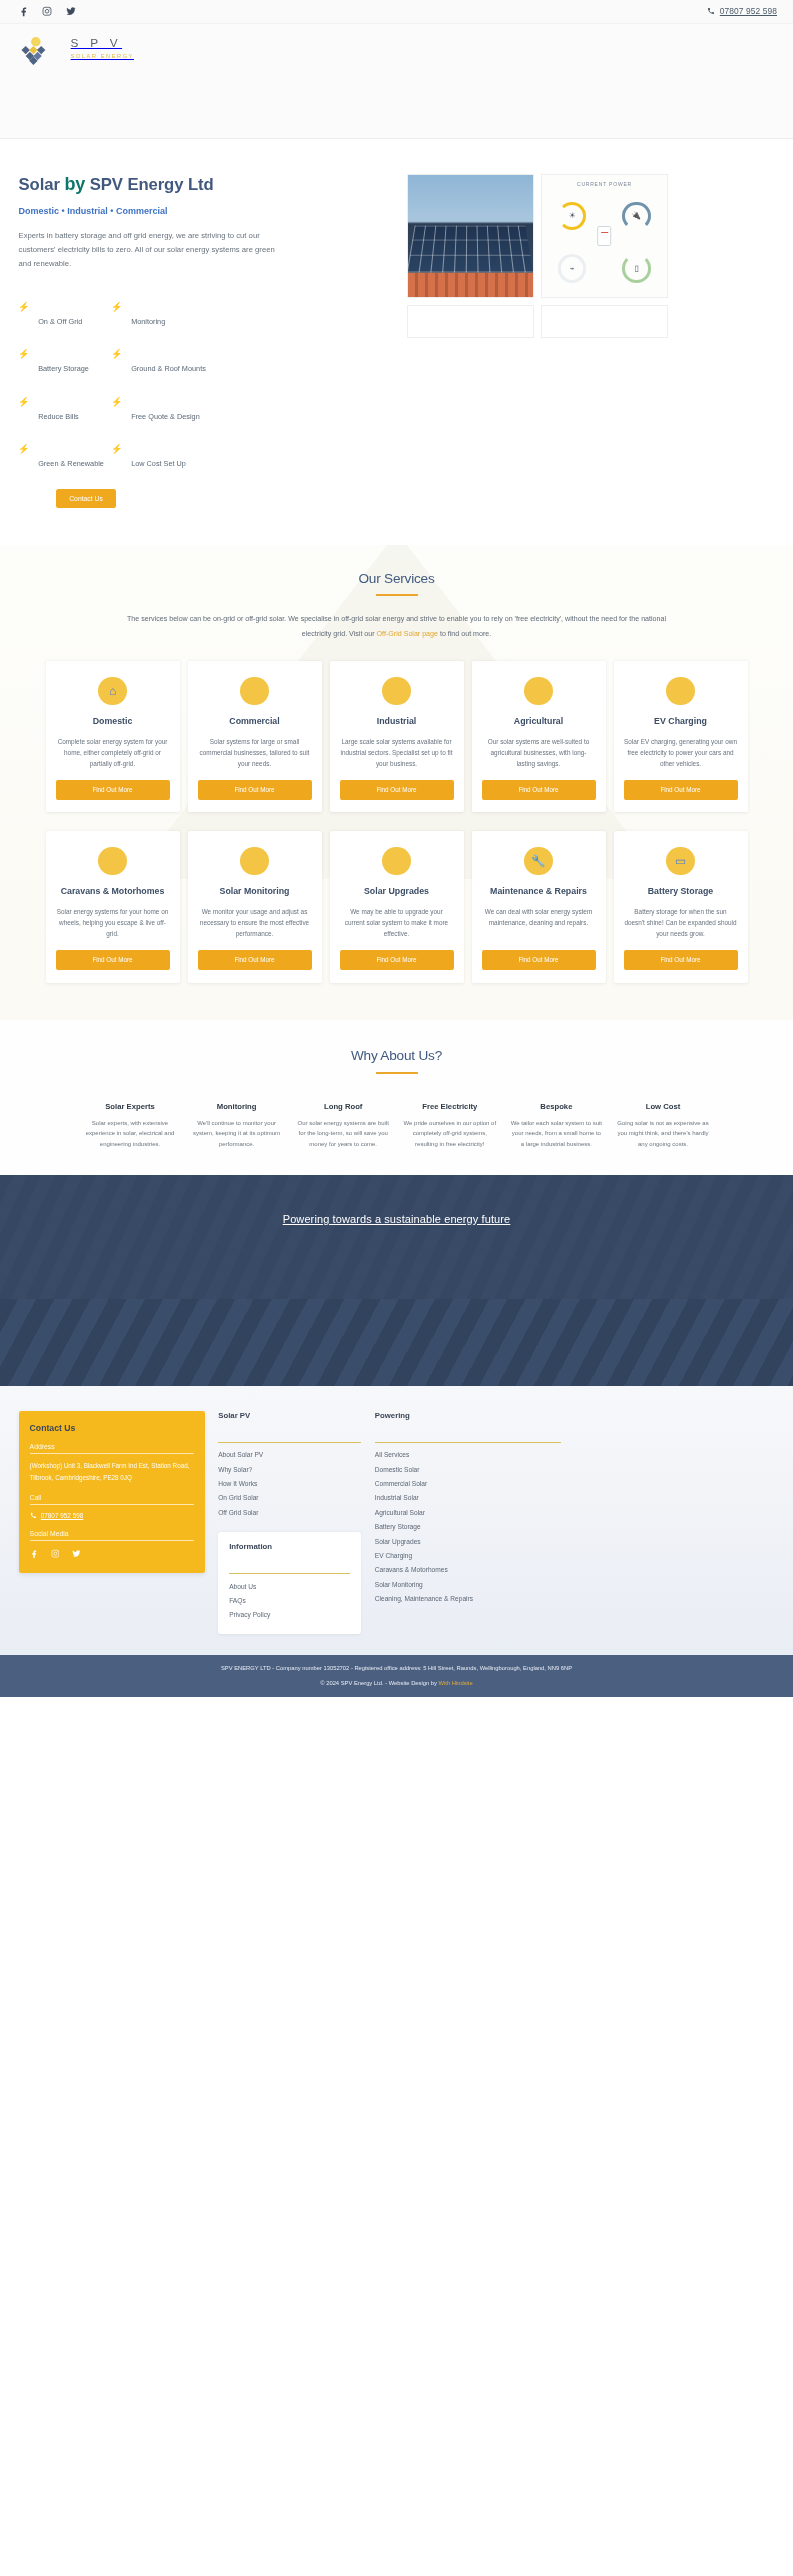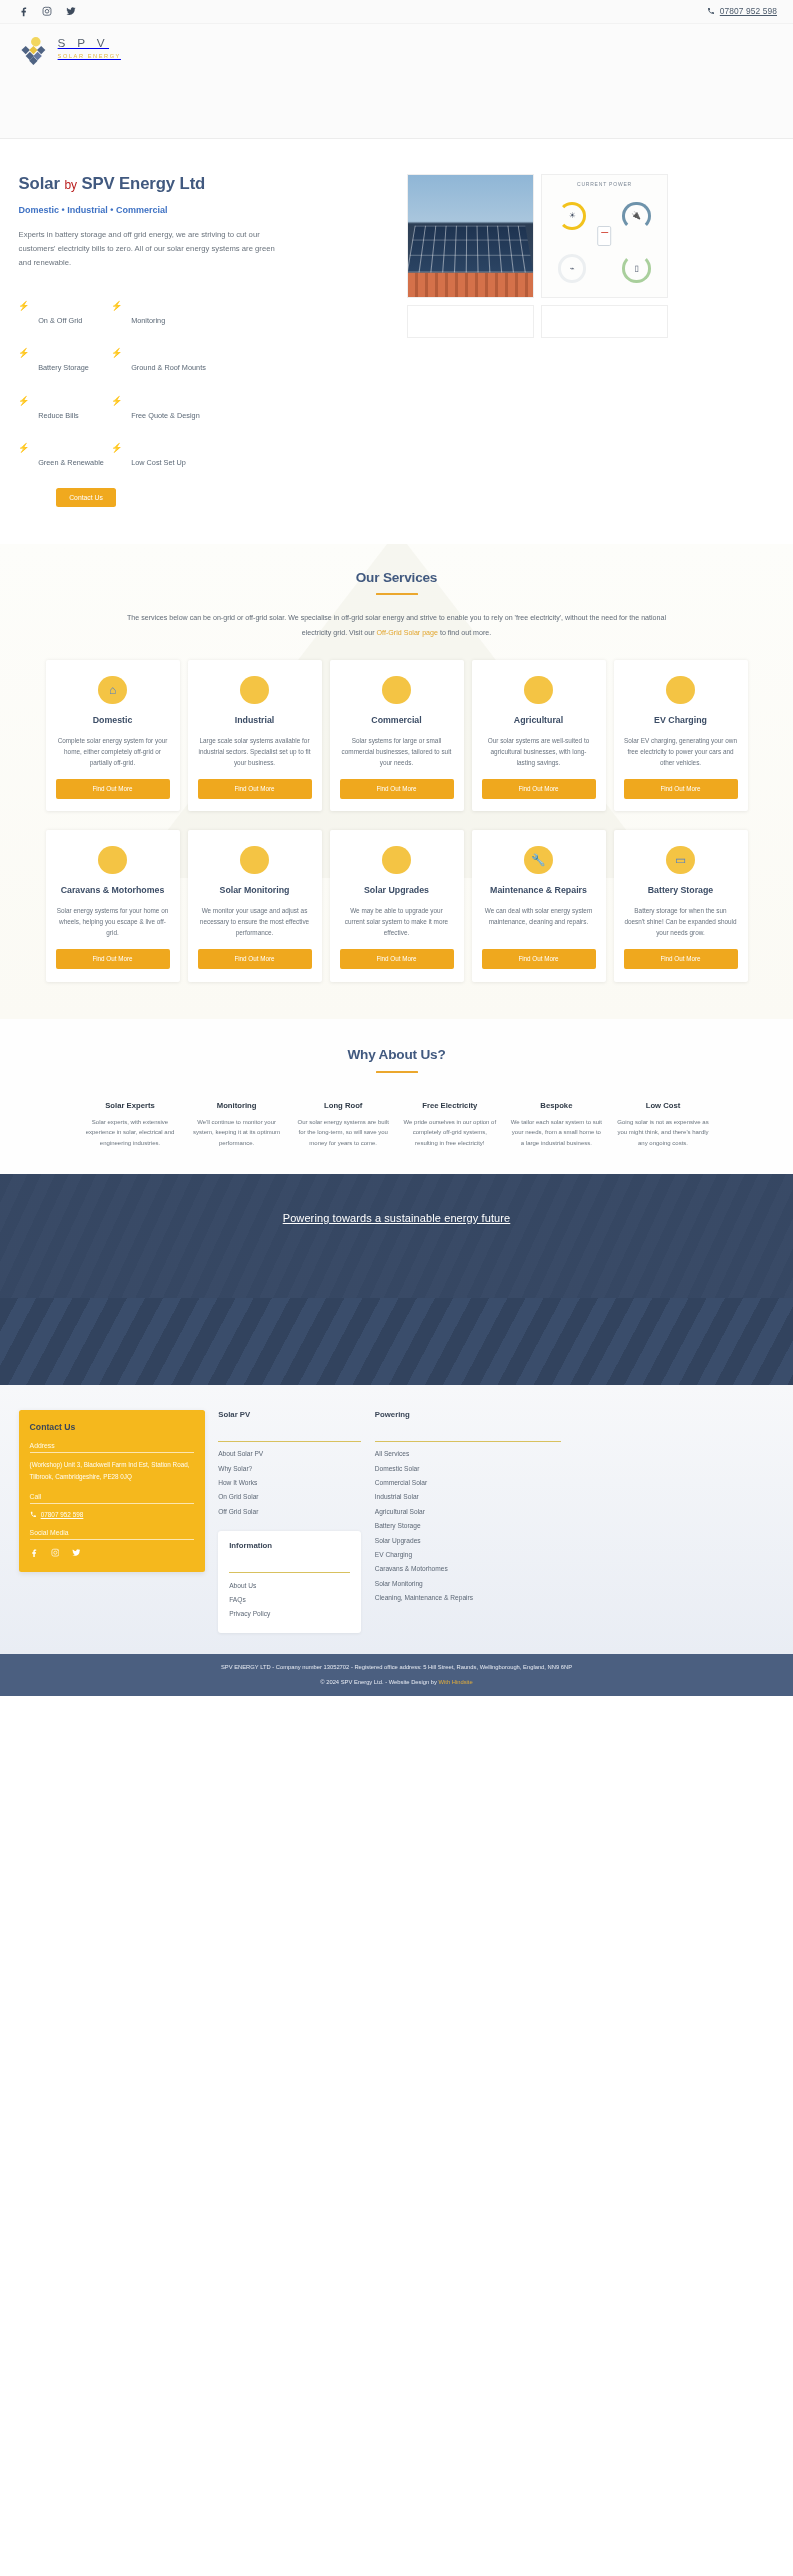--- a/index.html
+++ b/index.html
@@ -33,21 +33,21 @@
   
   .header {
     height: 115px;
     background: #fbfbfb;
     display: flex;
     align-items: flex-start;
     padding: 10px 0 0 18.6px;
     border-bottom: 1.9px solid #ececec;
     position: relative;
   }
-  .logo-wrap { display: flex; align-items: center; gap: 3px; }
+  .logo-wrap { display: flex; align-items: center; gap: 16px; }
   .logo-mark { width: 36px; height: 31px; position: relative; }
   .logo-text { line-height: 1; }
   .logo-title {
     font-size: 11.8px; letter-spacing: 4.3px; color: #555f6d; font-weight: 400;
   }
   .logo-sub {
     font-size: 5.6px; letter-spacing: 1.6px; color: #e4b73e; margin-top: 1.9px;
   }
 
   
@@ -58,21 +58,21 @@
     background: #ffffff;
   }
   .hero-left { width: 372px; }
   .hero-h1 {
     font-size: 16.7px;
     color: #41597f;
     font-weight: 700;
     letter-spacing: -0.1px;
     margin-bottom: 11.8px;
   }
-  .hero-h1 .by { font-weight: 400; font-size: 12px; color: #b91c1c; }
+  .hero-h1 .by { font-weight: 700; font-size: 18px; color: #0f766e; }
   .hero-h2 {
     font-size: 9px; color: #3f72c4; font-weight: 700; margin-bottom: 12.4px;
   }
   .hero-p {
     font-size: 7.7px; line-height: 1.85; color: #6a737d; margin-bottom: 13.6px;
     max-width: 266px;
   }
   .hero-feats {
     display: grid;
     grid-template-columns: 93px 1fr;
@@ -147,21 +147,21 @@
     position: relative;
     overflow: hidden;
   }
   .services::before {
     content:""; position:absolute; left:50%; top:-12.4px; transform:translateX(-50%);
     width:0; height:0; border-left:266px solid transparent; border-right:266px solid transparent;
     border-bottom:347px solid rgba(240,240,232,.55);
   }
   .sec-head { position: relative; text-align: center; }
   .sec-title {
-    font-size: 13.6px; color: #41597f; font-weight: 700; letter-spacing: -0.2px;
+    font-size: 13.6px; color: #41597f; font-weight: 400; letter-spacing: -0.2px;
   }
   .sec-rule {
     width: 42px; height: 2.2px; background: #eba72d; margin: 8.7px auto 0 auto; border-radius: 0.6px;
   }
   .sec-desc {
     position: relative;
     max-width: 539px; margin: 16px auto 0 auto; text-align:center;
     font-size: 7.1px; line-height: 2.1; color: #606a76;
   }
   .sec-desc a { color: #e2a52c; text-decoration: none; }
@@ -424,28 +424,28 @@
 
   <div class="card-row">
     <div class="card">
       <div class="card-icon">⌂</div>
       <div class="card-title">Domestic</div>
       <div class="card-text">Complete solar energy system for your home, either completely off-grid or partially off-grid.</div>
       <button class="card-btn">Find Out More</button>
     </div>
     <div class="card">
       <div class="card-icon"></div>
+      <div class="card-title">Commercial</div>
+      <div class="card-text">Solar systems for large or small commercial businesses, tailored to suit your needs.</div>
+      <button class="card-btn">Find Out More</button>
+    </div>
+    <div class="card">
+      <div class="card-icon"></div>
       <div class="card-title">Industrial</div>
       <div class="card-text">Large scale solar systems available for industrial sectors. Specialist set up to fit your business.</div>
-      <button class="card-btn">Find Out More</button>
-    </div>
-    <div class="card">
-      <div class="card-icon"></div>
-      <div class="card-title">Commercial</div>
-      <div class="card-text">Solar systems for large or small commercial businesses, tailored to suit your needs.</div>
       <button class="card-btn">Find Out More</button>
     </div>
     <div class="card">
       <div class="card-icon"></div>
       <div class="card-title">Agricultural</div>
       <div class="card-text">Our solar systems are well-suited to agricultural businesses, with long-lasting savings.</div>
       <button class="card-btn">Find Out More</button>
     </div>
     <div class="card">
       <div class="card-icon"></div>

